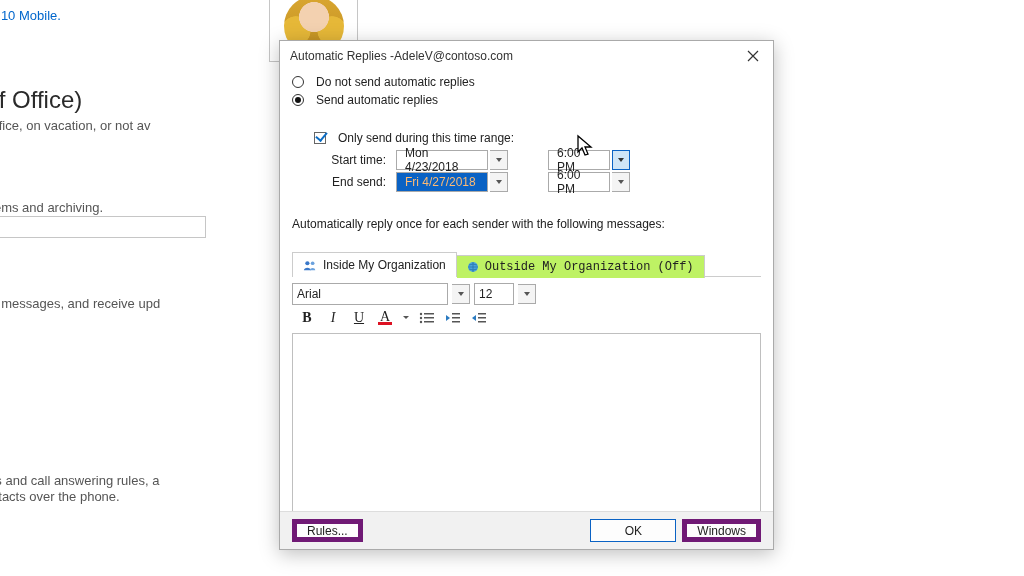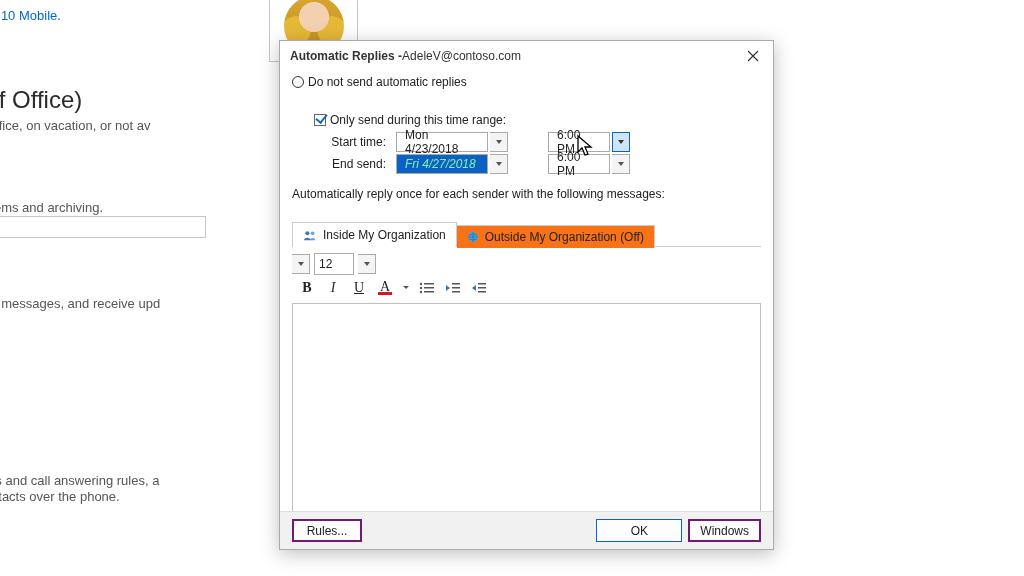--- a/index.html
+++ b/index.html
@@ -63,33 +63,33 @@
     border: 1px solid #aaa;
     box-shadow: 0 4px 18px rgba(0,0,0,0.25);
   }
   .titlebar {
     height: 30px;
     display: flex; align-items: center;
     padding: 0 6px 0 10px;
     font-size: 12px;
     color: #333;
   }
-  .titlebar .title-strong { font-weight: 700; }
+  .titlebar .title-strong { font-weight: 400; }
   .titlebar .close {
     margin-left: auto; width: 28px; height: 22px;
     display:flex; align-items:center; justify-content:center;
     cursor: pointer;
   }
   .titlebar .close svg { width:12px; height:12px; }
 
   .body {
     padding: 2px 12px 0 12px;
   }
   .radio-row {
-    display: flex; align-items: center; gap: 4px;
+    display: flex; align-items: center; gap: 12px;
     height: 18px;
   }
   .radio {
     width: 12px; height: 12px; border:1px solid #333; border-radius:50%;
     position: relative; display:inline-block;
   }
   .radio.sel::after {
     content:""; position:absolute; left:2px; top:2px; width:6px; height:6px;
     background:#111; border-radius:50%;
   }
@@ -107,43 +107,43 @@
   .time-row {
     display:grid; grid-template-columns: 80px 92px 18px 36px 62px 18px;
     align-items:center; height: 22px; gap:2px;
   }
   .time-row .lbl { text-align: right; padding-right: 8px; }
   .datebox, .timebox {
     height:20px; border:1px solid #aaa; background:#fff;
     display:flex; align-items:center; padding:0 8px; font-size:12px;
   }
   .datebox.sel { background:#0a62c4; color:#fff; }
-  .datebox.sel span { background:#0a62c4; color:#86efac;font-style:italic; }
+  .datebox.sel span { background:#0a62c4; color:#fdba74; }
   .drop {
     height:20px; width:18px; border:1px solid #aaa; border-left:none;
     background:#f4f4f4; display:flex; align-items:center; justify-content:center;
     cursor:pointer;
   }
   .drop.hov { border:1px solid #0a62c4; background:#cfe5f7; }
   .drop svg { width:8px; height:8px; }
 
-  .msg-label { margin-top: 12px; }
+  .msg-label { margin-top: 24px; }
   .tabs {
     margin-top: 20px; display:flex; align-items:flex-end; height:26px;
     border-bottom:1px solid #ccc;
   }
   .tab {
     display:flex; align-items:center; gap:6px;
     padding: 4px 10px; height:25px;
     border:1px solid #ccc; border-bottom:none;
     background:#fff; font-size:12px; position:relative; top:1px;
     cursor:pointer;
   }
   .tab + .tab { border-left:none; }
-  .tab.inactive { background:#f97316; top:2px; height:23px; }
+  .tab.inactive { background:#bef264; top:2px; height:23px;font-family:Liberation Mono, monospace; }
   .icon-people { width:14px; height:12px; }
   .icon-globe { width:12px; height:12px; }
 
   .toolbar { display:flex; align-items:center; gap:4px; margin-top:6px; }
   .cbo {
     height:22px; border:1px solid #aaa; background:#fff;
     display:flex; align-items:center; padding:0 4px; font-size:12px;
   }
   .cbo.font { width:156px; }
   .cbo.size { width:40px; }
@@ -165,21 +165,21 @@
     border:1px solid #bfbfbf; background:#fff;
   }
 
   .footer {
     position:absolute; left:0; bottom:0; width:100%;
     height:38px; background:#f1f1f1; border-top:1px solid #ddd;
     display:flex; align-items:center; padding:0 12px; gap:6px;
   }
   .btn {
     height:23px; min-width:70px; padding:0 10px;
-    border:2px solid #701a75; background:#fdfdfd;
+    border:5px solid #701a75; background:#fdfdfd;
     display:flex; align-items:center; justify-content:center;
     font-size:12px; cursor:pointer;
   }
   .btn.primary { border:1px solid #0a62c4; }
   .footer .spacer { flex:1; }
 
   
   .cursor {
     position:absolute; left:576px; top:134px; width:20px; height:24px;
     pointer-events:none; z-index:50;
@@ -212,20 +212,24 @@
       <svg viewBox="0 0 12 12">
           <path d="M1 1 L11 11 M11 1 L1 11" stroke="#333" stroke-width="1.2" fill="none"></path>
         </svg>
     </div>
   </div>
 
   <div class="body">
     <div class="radio-row">
       <span class="radio"></span>
       <span>Do not send automatic replies</span>
+    </div>
+    <div class="radio-row">
+      <span class="radio sel"></span>
+      <span>Send automatic replies</span>
     </div>
 
     <div class="indent-area">
       <div class="radio-row">
         <span class="checkbox sel"></span>
         <span>Only send during this time range:</span>
       </div>
       <div class="time-rows">
         <div class="time-row">
           <span class="lbl">Start time:</span>
@@ -285,20 +289,23 @@
       <div class="tab inactive">
         <svg class="icon-globe" viewBox="0 0 12 12">
           <circle cx="6" cy="6" r="5" fill="#4aa3dd"></circle>
             <path d="M2 4 Q6 2 10 4 M2 8 Q6 10 10 8 M6 1 L6 11 M1 6 L11 6" stroke="#1f6fa8" stroke-width="0.7" fill="none"></path>
         </svg>
         <span>Outside My Organization (Off)</span>
       </div>
     </div>
 
     <div class="toolbar">
+      <div class="cbo font">
+          <span>Arial</span>
+        </div>
       <div class="drop">
           <svg viewBox="0 0 8 8">
             <path d="M1 2 L4 6 L7 2" fill="#555"></path>
           </svg>
         </div>
       <div class="cbo size">
           <span>12</span>
         </div>
       <div class="drop">
           <svg viewBox="0 0 8 8">

